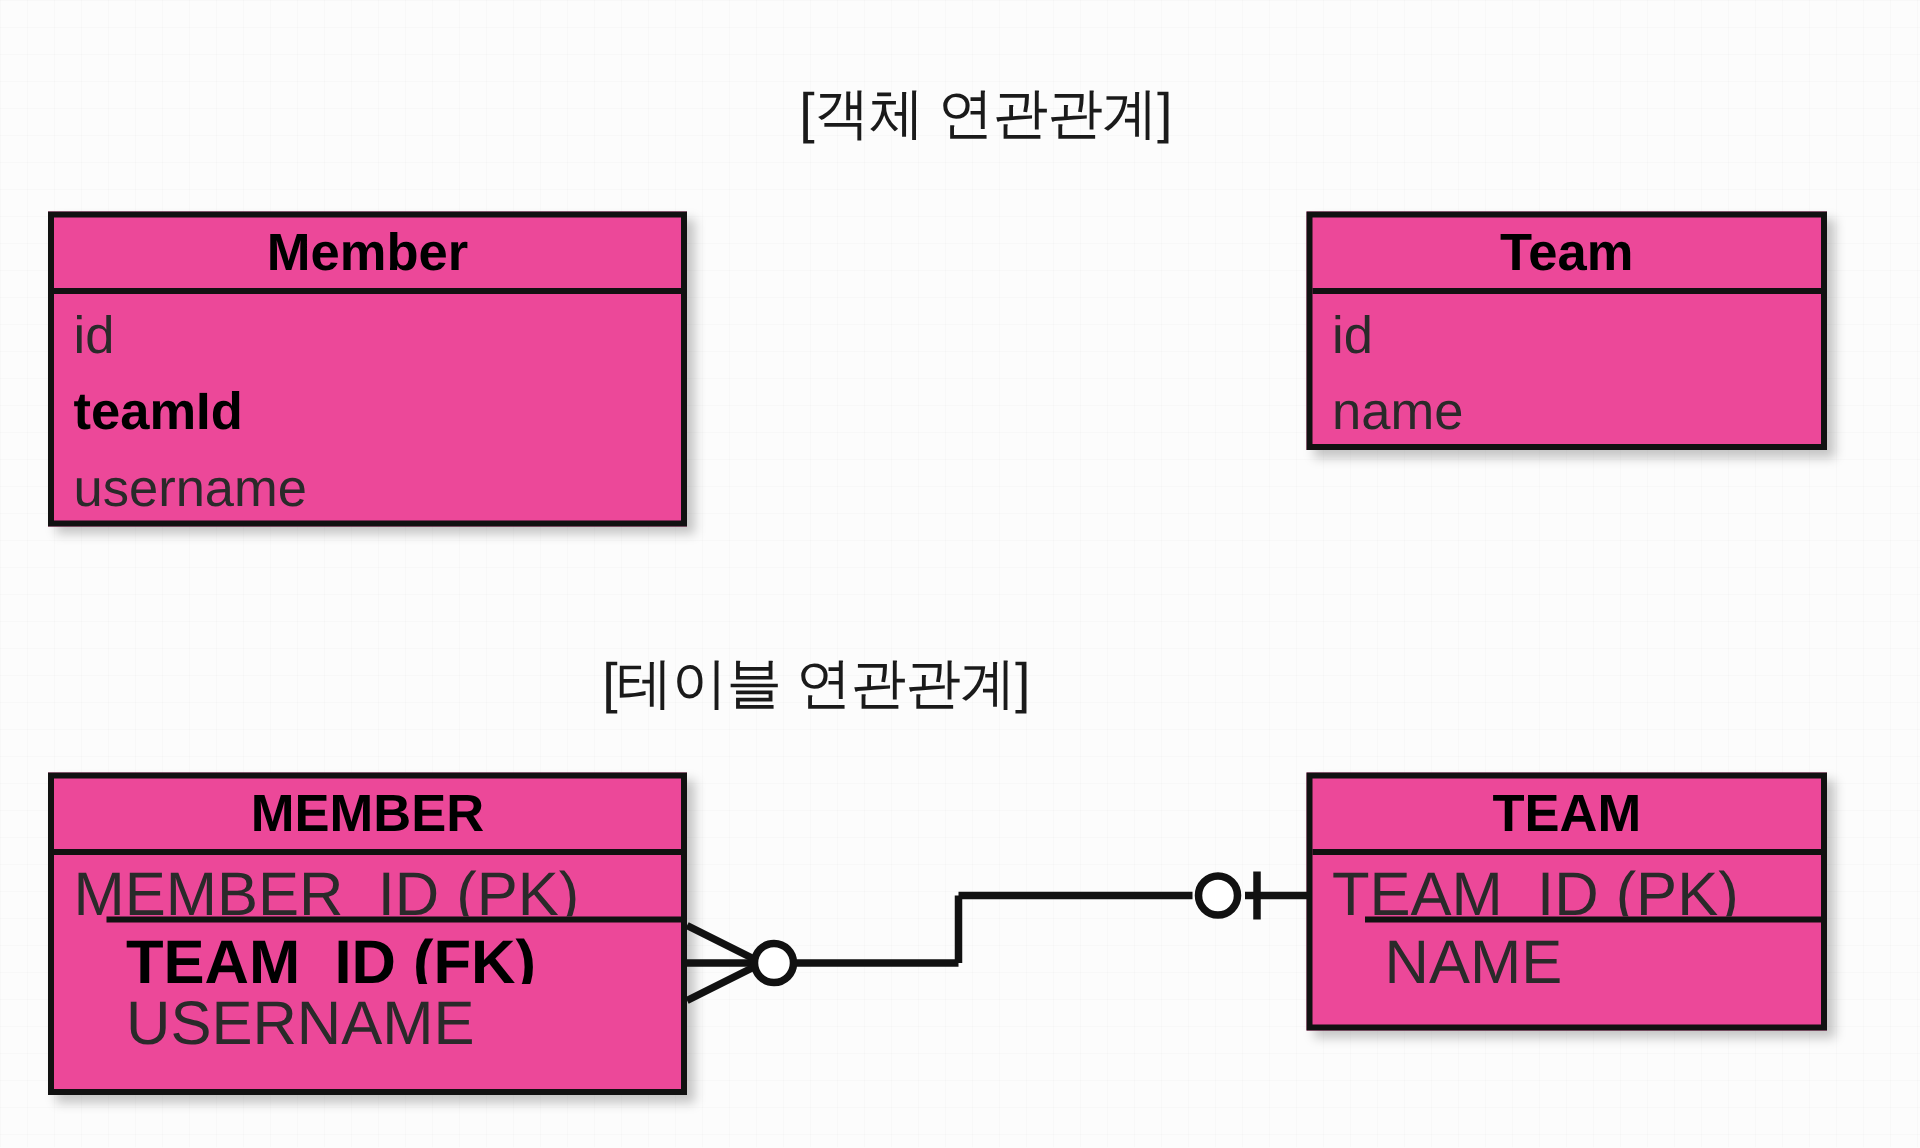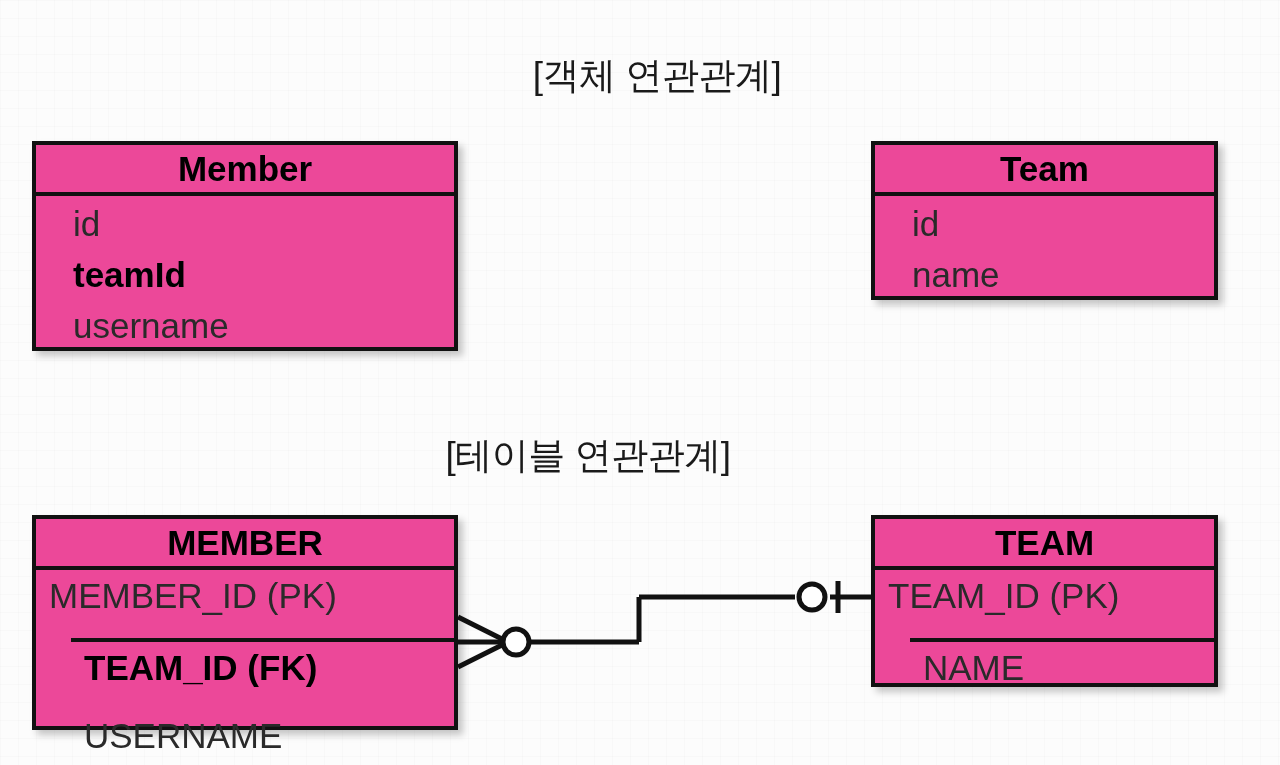--- a/index.html
+++ b/index.html
@@ -29,21 +29,21 @@
 
   .section-title {
     position: absolute;
     font-size: 37px;
     line-height: 1;
     color: #1a1a1a;
     white-space: nowrap;
     letter-spacing: -0.5px;
   }
   #title-object   { left: 17px; top: 57px;  width: 1280px; text-align: center; }
-  #title-table    { left: 0; top: 437px; width: 1088px; text-align: center; padding-left: 44px; }
+  #title-table    { left: 0; top: 437px; width: 1088px; text-align: center; }
 
   
   .entity {
     position: absolute;
     box-sizing: border-box;
     background: #ec4899;
     border: 4px solid #111111;
     box-shadow: 5px 5px 7px rgba(0,0,0,0.22);
   }
   .entity-header {
@@ -82,40 +82,39 @@
     height: 51px;
     line-height: 47px;
     font-size: 35px;
   }
   #box-member .field,
   #box-team .field {
     font-size: 35px;
     line-height: 51px;
     height: 51px;
     padding-left: 13px;
-    margin-left: 24px;
   }
   #box-member .entity-section { padding-top: 2px; }
   #box-team   .entity-section { padding-top: 2px; }
 
   
   #box-member-tbl { left: 32px;  top: 515px; width: 426px; height: 215px; }
   #box-team-tbl   { left: 871px; top: 515px; width: 347px; height: 172px; }
 
   #box-member-tbl .entity-header,
   #box-team-tbl .entity-header {
     height: 51px;
     line-height: 47px;
     font-size: 35px;
   }
   #box-member-tbl .field,
   #box-team-tbl .field {
-    font-size: 35px;
+    font-size: 41px;
     line-height: 52px;
-    height: 68px;
+    height: 41px;
     padding-left: 13px;
   }
 
   
   #relationship {
     position: absolute;
     left: 440px;
     top: 555px;
     width: 450px;
     height: 130px;

